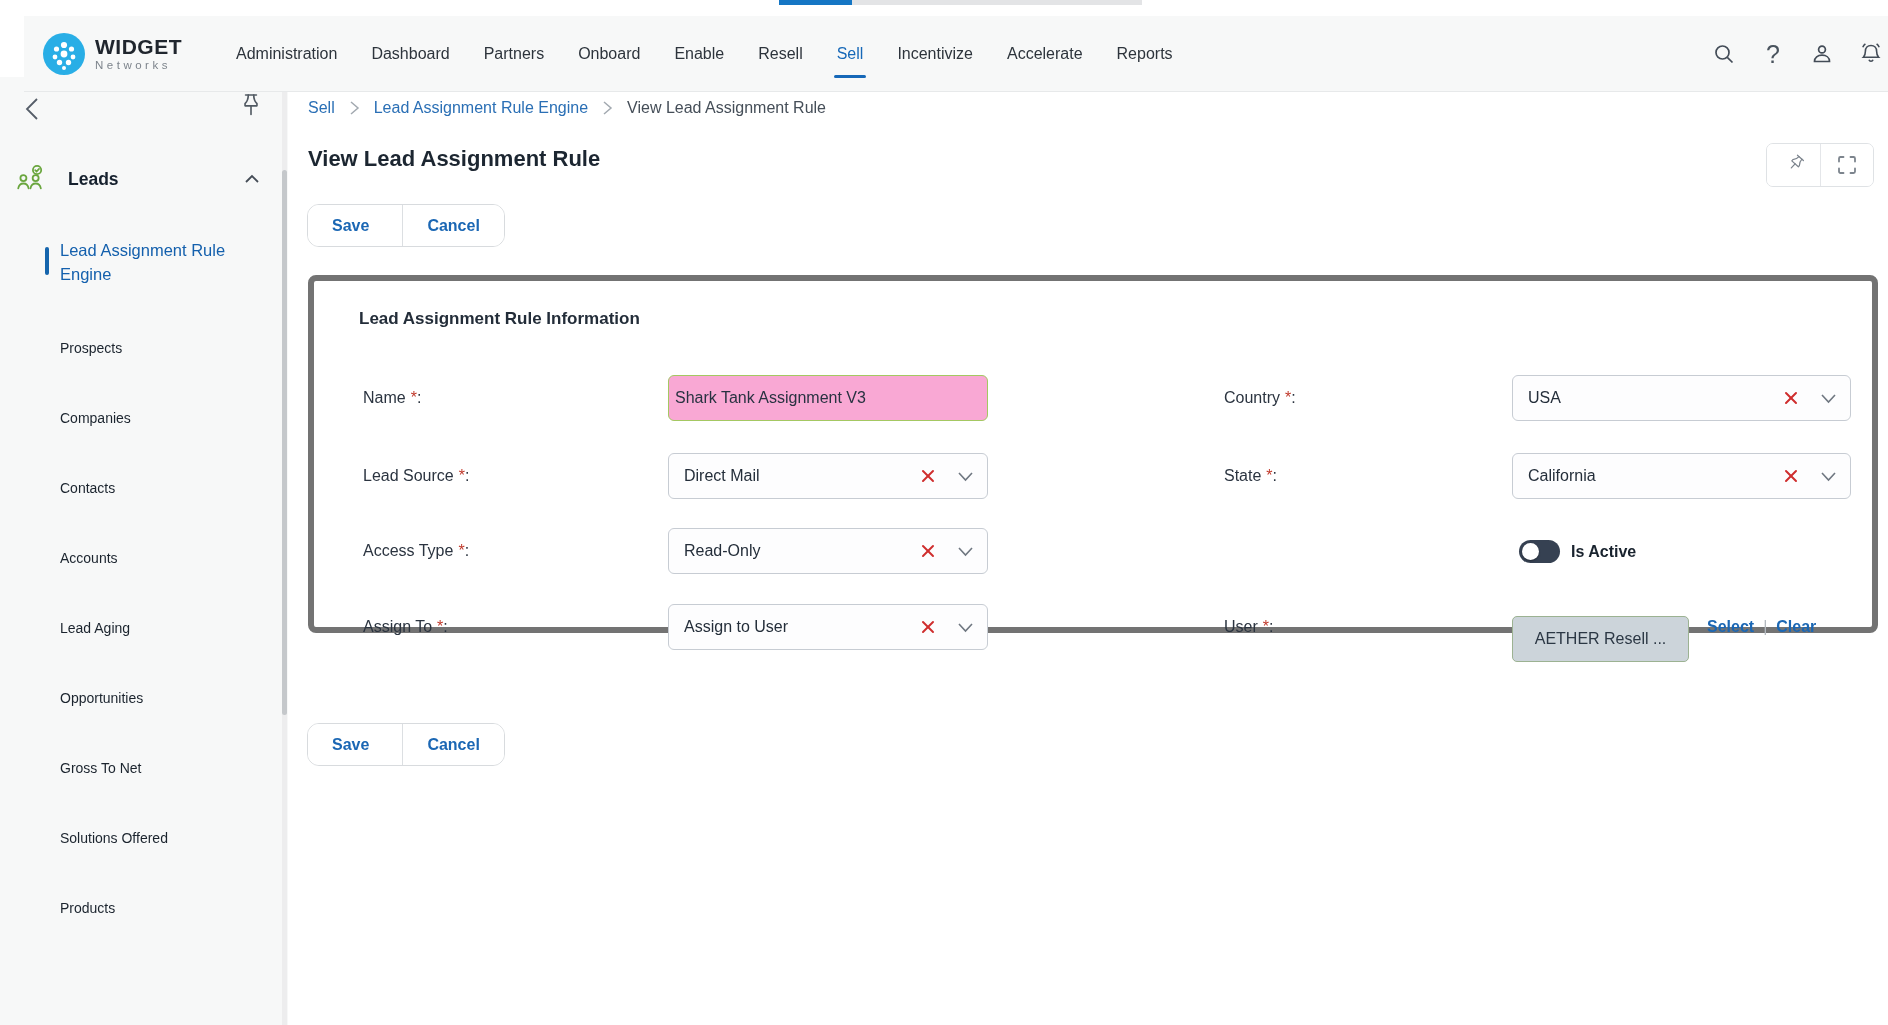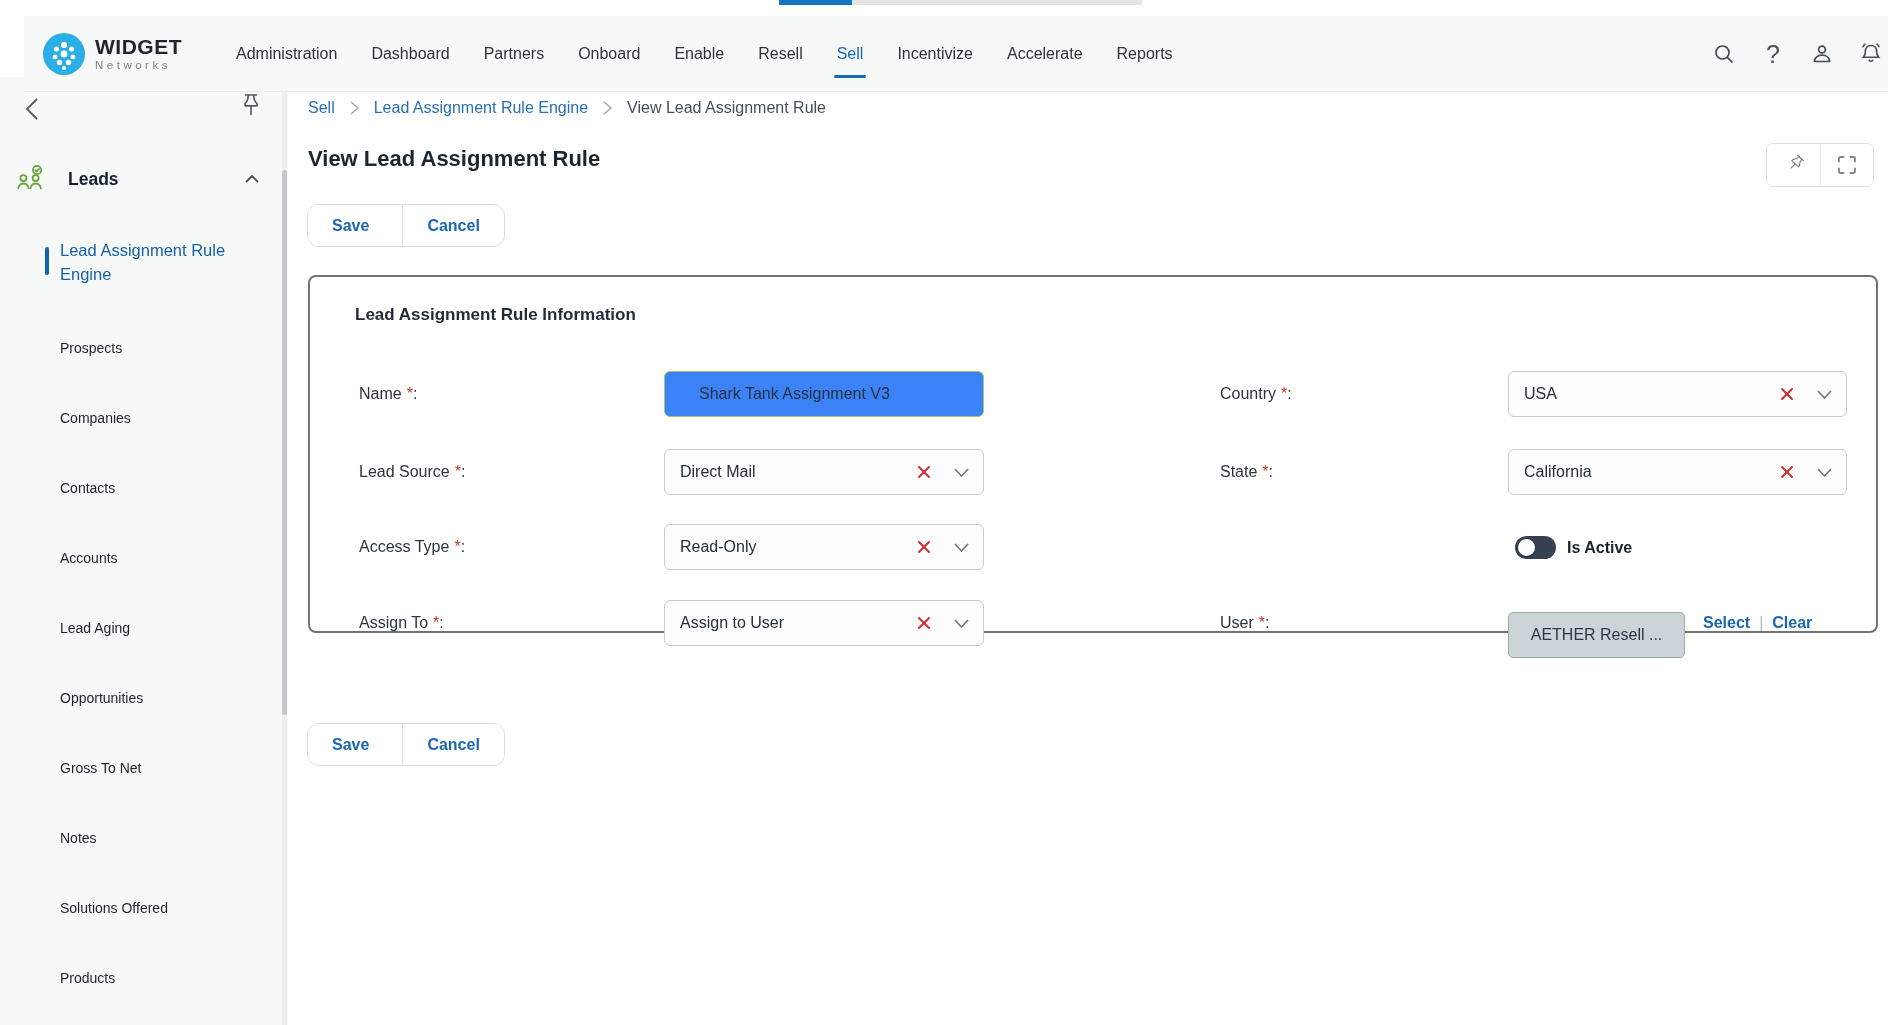--- a/index.html
+++ b/index.html
@@ -70,35 +70,35 @@
   .hdr-btn + .hdr-btn { border-left:1px solid #e4e6e9; }
 
   .btn-group { position:absolute; left:19px; display:inline-flex; border:1px solid #d8dbde; border-radius:12px; background:#fff; overflow:hidden; height:43px;gap:9px; }
   .btn-group.top { top:127px; }
   .btn-group.bottom { top:646px; }
   .grp-btn { border:none; background:#fff; color:#1b67b4; font-size:16px; font-weight:600; font-family:"Liberation Sans",sans-serif; padding:0 24px; cursor:pointer; }
   .grp-btn + .grp-btn { border-left:1px solid #dcdfe2; }
 
   
   .card { position:absolute; left:20px; top:198px; width:1570px; height:358px;
-          background:#fff; border:2px solid #737373; border-radius:8px; }
+          background:#fff; border:6px solid #737373; border-radius:8px; }
   .card-title { position:absolute; left:45px; top:28px; font-size:17px; font-weight:700; color:#232d39; }
 
   .f-label { position:absolute; height:46px; display:flex; align-items:center; font-size:16px; color:#2b3440; }
   .f-label .req { color:#c0392b; margin-left:5px; }
   .lbl-left { left:49px; }
   .lbl-right { left:910px; }
   .row1 { top:94px; } .row2 { top:172px; } .row3 { top:247px; } .row4 { top:323px; }
 
   .field-left  { position:absolute; left:354px;  width:320px; height:46px; }
   .field-right { position:absolute; left:1198px; width:339px; height:46px; }
 
   .input-green {
-    width:100%; height:100%; background:#3b82f6; border:1.5px solid #a4c862; border-radius:6px;
-    padding:0 14px 0 34px; font-size:16px; color:#283241; font-family:"Liberation Sans",sans-serif; outline:none;
+    width:100%; height:100%; background:#f9a8d4; border:1.5px solid #a4c862; border-radius:6px;
+    padding:0 14px 0 6px; font-size:16px; color:#283241; font-family:"Liberation Sans",sans-serif; outline:none;
   }
   .dd {
     width:100%; height:100%; background:#fdfdfe; border:1px solid #c7ccd3; border-radius:6px;
     display:flex; align-items:center; padding:0 13px 0 15px; cursor:pointer;
   }
   .dd-value { flex:1; font-size:16px; color:#242e3a; white-space:nowrap; overflow:hidden; }
   .dd-x { width:16px; height:16px; cursor:pointer; flex:0 0 16px; }
   .dd-chev { width:17px; height:14px; margin-left:21px; flex:0 0 17px; }
 
   .toggle-wrap { position:absolute; left:1205px; top:259px; display:flex; align-items:center; }
@@ -218,21 +218,20 @@
   </div>
 
   <div class="sb-items">
     <div class="sb-item">Prospects</div>
     <div class="sb-item">Companies</div>
     <div class="sb-item">Contacts</div>
     <div class="sb-item">Accounts</div>
     <div class="sb-item">Lead Aging</div>
     <div class="sb-item">Opportunities</div>
     <div class="sb-item">Gross To Net</div>
-    <div class="sb-item">Notes</div>
     <div class="sb-item">Solutions Offered</div>
     <div class="sb-item">Products</div>
   </div>
 
   <div class="sb-scroll-track"></div>
   <div class="sb-scroll-thumb"></div>
 </div>
 
 <div class="main">
 

